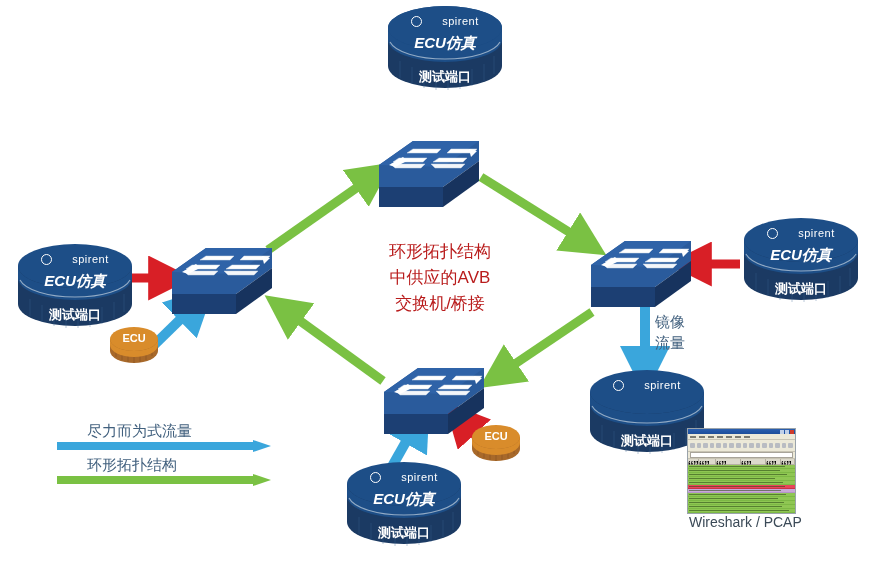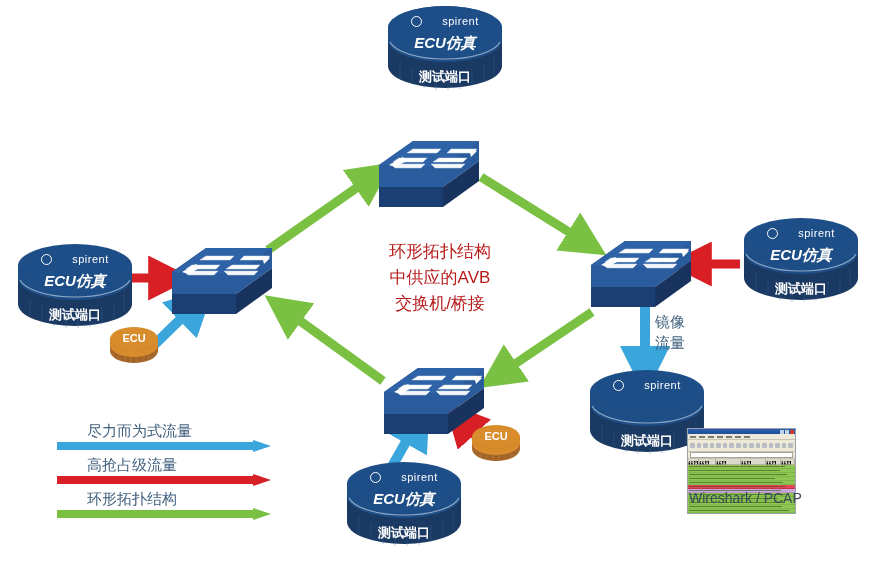--- a/index.html
+++ b/index.html
@@ -457,39 +457,32 @@
         </div>
       <div class="pr">
           <em style="width:93%"></em>
         </div>
       <div class="pr"></div>
 
     </div>
 
   </div>
 
-  <div class="caption" style="left:689px;top:490px;">Wireshark / PCAP</div>
+  <div class="caption" style="left:689px;top:514px;">Wireshark / PCAP</div>
 
   <div class="legend">
 
     <div class="lrow">
       <span class="ltext">尽力而为式流量</span>
       <svg width="215" height="12">
         <line x1="0" y1="6" x2="196" y2="6" stroke="#3aa6dc" stroke-width="8"></line>
         <path d="M196,0 L214,6 L196,12 z" fill="#3aa6dc"></path>
       </svg>
     </div>
 
-    <div class="lrow">
-      <span class="ltext">高抢占级流量</span>
-      <svg width="215" height="12">
-        <line x1="0" y1="6" x2="196" y2="6" stroke="#d81f26" stroke-width="8"></line>
-        <path d="M196,0 L214,6 L196,12 z" fill="#d81f26"></path>
-      </svg>
-    </div>
 
     <div class="lrow">
       <span class="ltext">环形拓扑结构</span>
       <svg width="215" height="12">
         <line x1="0" y1="6" x2="196" y2="6" stroke="#7ac143" stroke-width="8"></line>
         <path d="M196,0 L214,6 L196,12 z" fill="#7ac143"></path>
       </svg>
     </div>
 
   </div>

